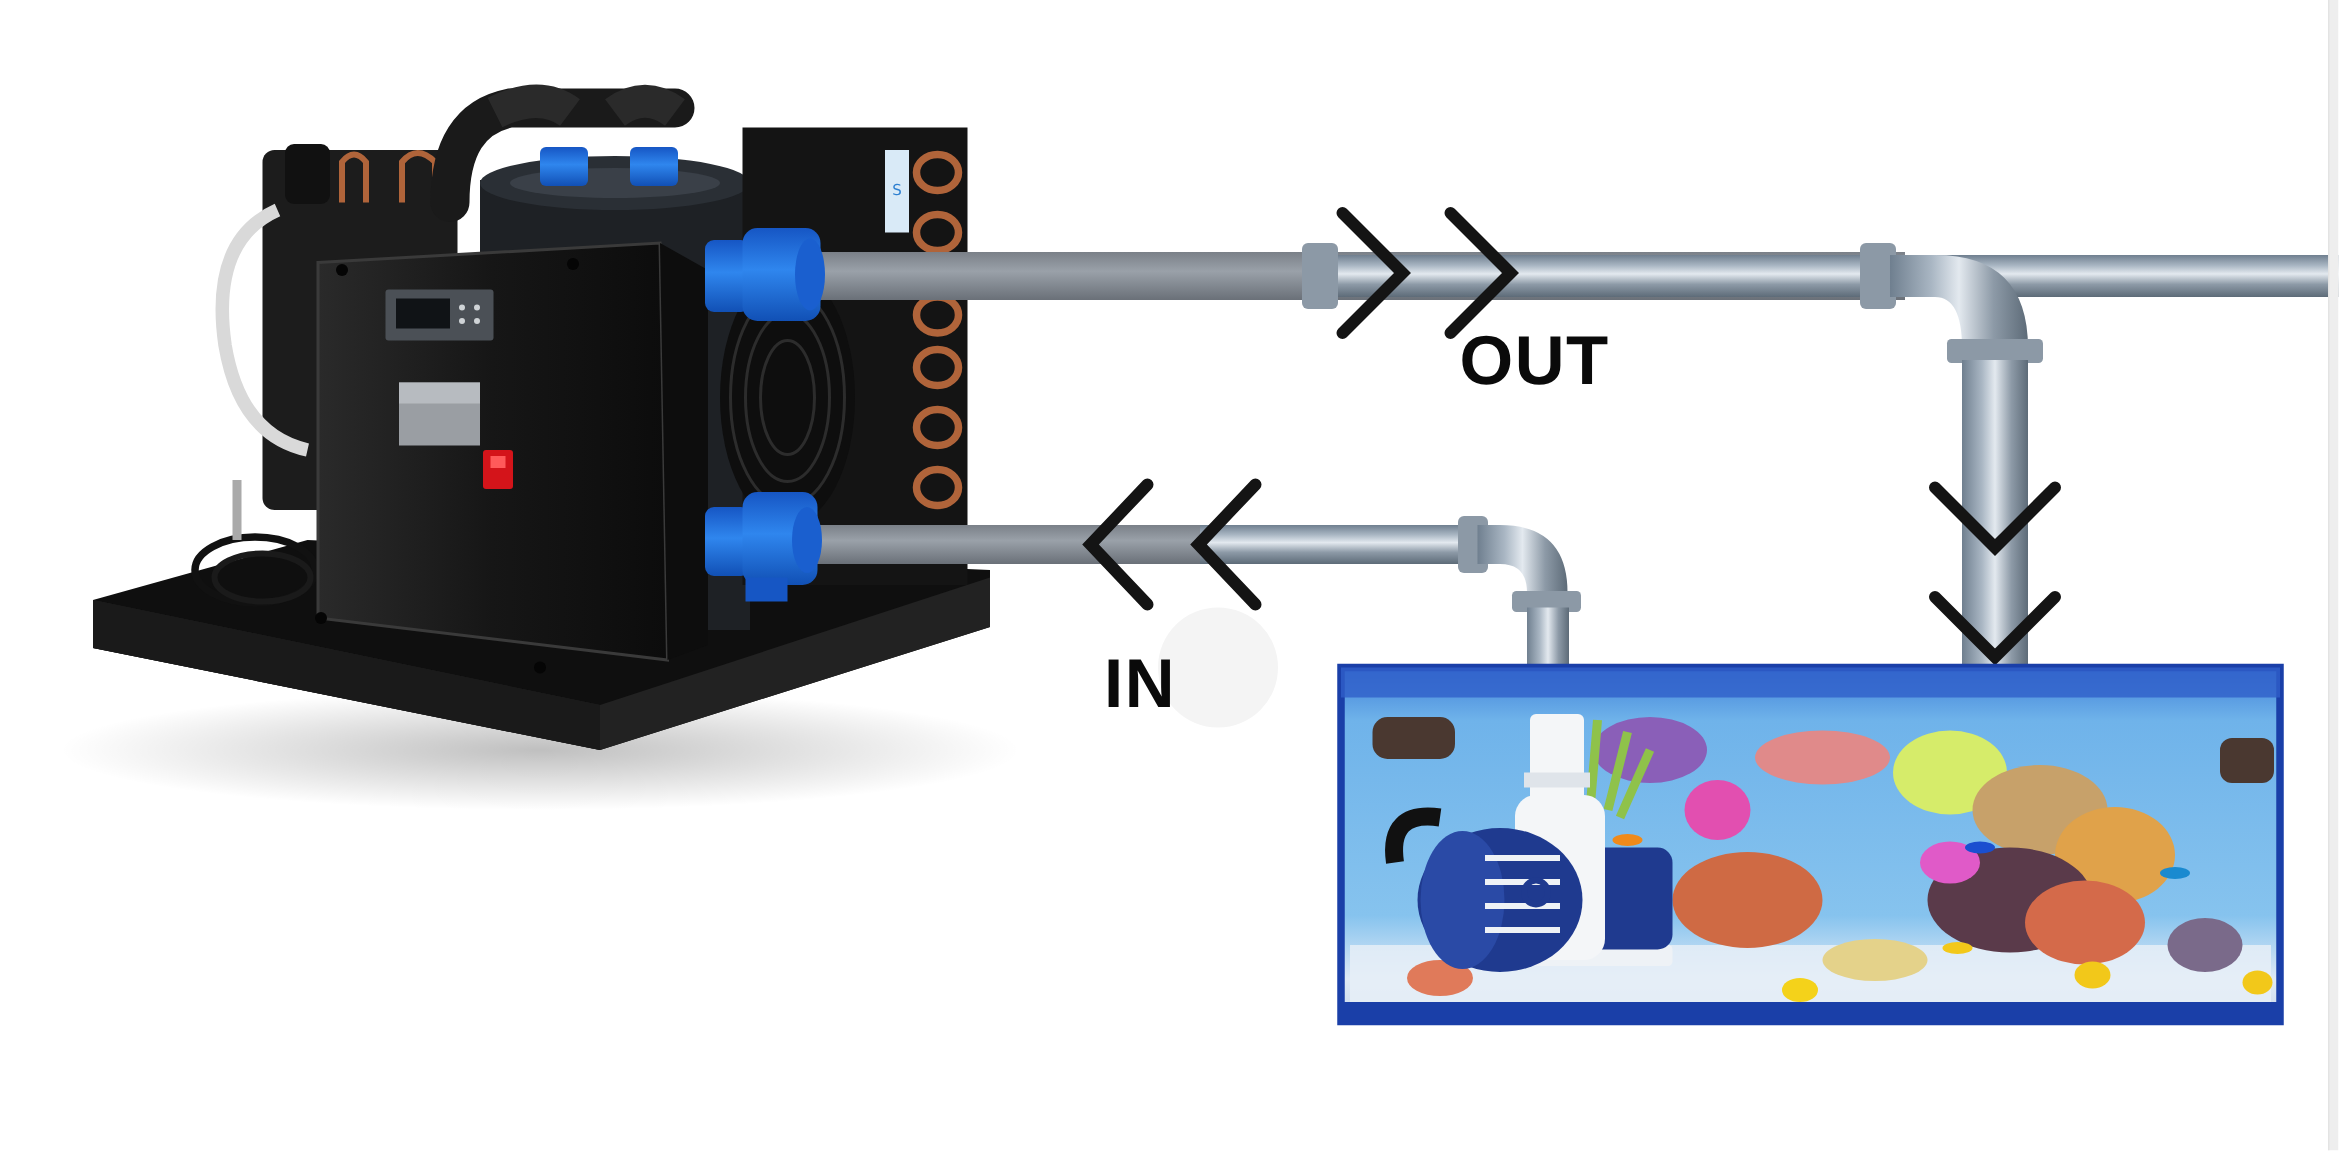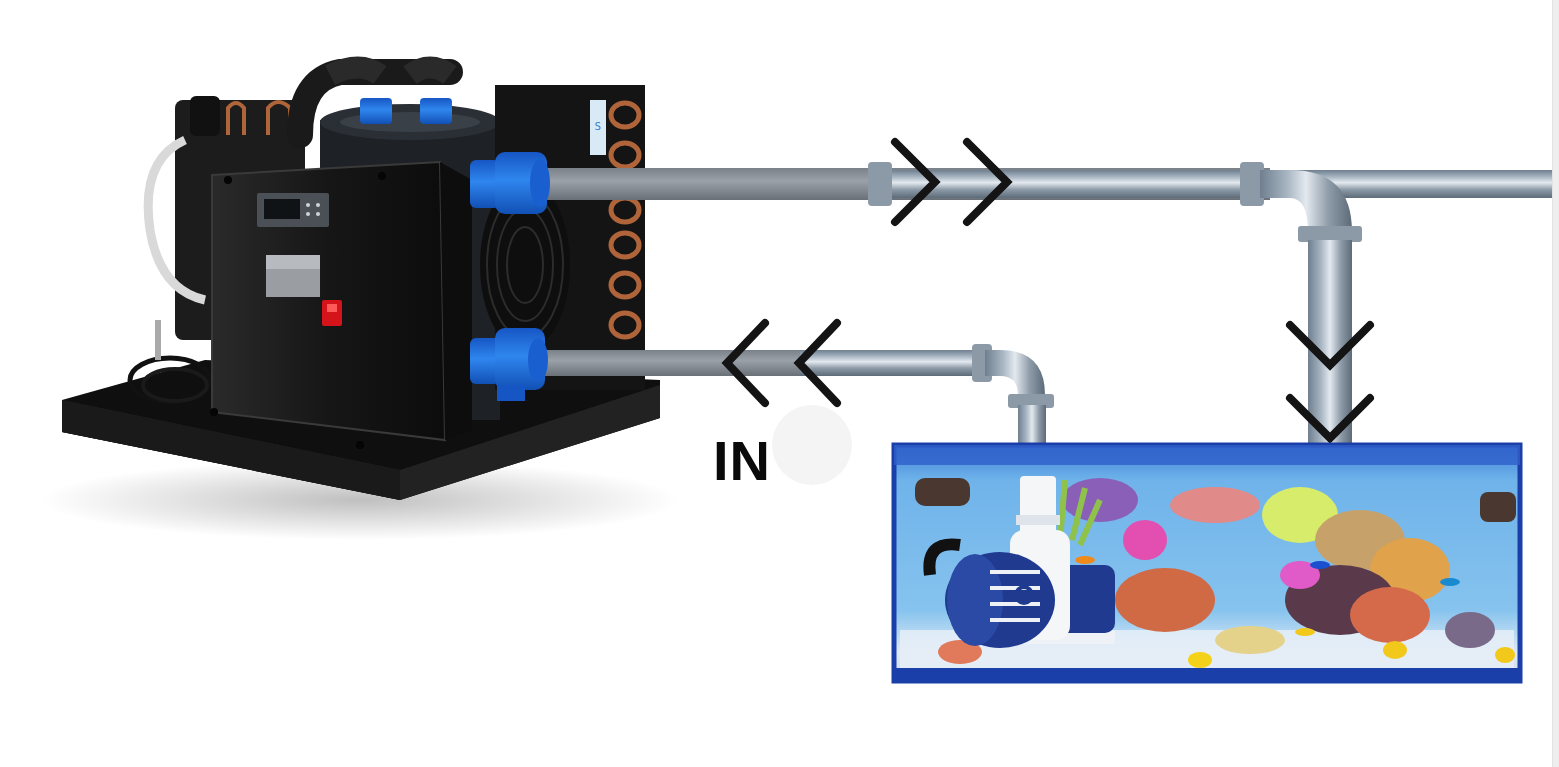--- a/index.html
+++ b/index.html
@@ -2,21 +2,21 @@
 <html><head>
   <meta charset="utf-8">
   <style>
     html, body { margin: 0; padding: 0; background: #ffffff; }
     body { width: 1559px; height: 767px; overflow: hidden; position: relative; font-family: "Liberation Sans", sans-serif; }
     .stage { position: absolute; left: 0; top: 0; width: 1559px; height: 767px; background: #ffffff; }
     .right-border { position: absolute; right: 0; top: 0; width: 6px; height: 767px; background: #eeeeee; border-left: 1px solid #e3e3e3; }
     svg.scene { position: absolute; left: 0; top: 0; }
     .flow-label { position: absolute; font-family: "Liberation Sans", sans-serif; font-weight: 700; color: #0a0a0a; letter-spacing: 1px; }
     .label-out { left: 973px; top: 213px; font-size: 46px; }
-    .label-in { left: 713px; top: 428px; font-size: 56px; }
+    .label-in { left: 736px; top: 428px; font-size: 46px; }
   </style>
 </head>
 <body>
 
 <div class="stage">
 
   <svg class="scene" width="1559" height="767" viewBox="0 0 1559 767">
     <defs>
       <linearGradient id="pipeH" x1="0" y1="0" x2="0" y2="1">
         <stop offset="0" stop-color="#6f7f8f"></stop>
@@ -231,16 +231,17 @@
           <line x1="990" y1="588" x2="1040" y2="588"></line>
           <line x1="990" y1="604" x2="1040" y2="604"></line>
           <line x1="990" y1="620" x2="1040" y2="620"></line>
         </g>
         <circle cx="1024" cy="595" r="8" fill="none" stroke="#1f3a8f" stroke-width="4"></circle>
         <path d="M930 575 Q925 540 960 545" stroke="#111" stroke-width="12" fill="none"></path>
       </g>
     </g>
   </svg>
 
+  <div class="flow-label label-out">OUT</div>
   <div class="flow-label label-in">IN</div>
 
   <div class="right-border"></div>
 </div>
 
 </body></html>

